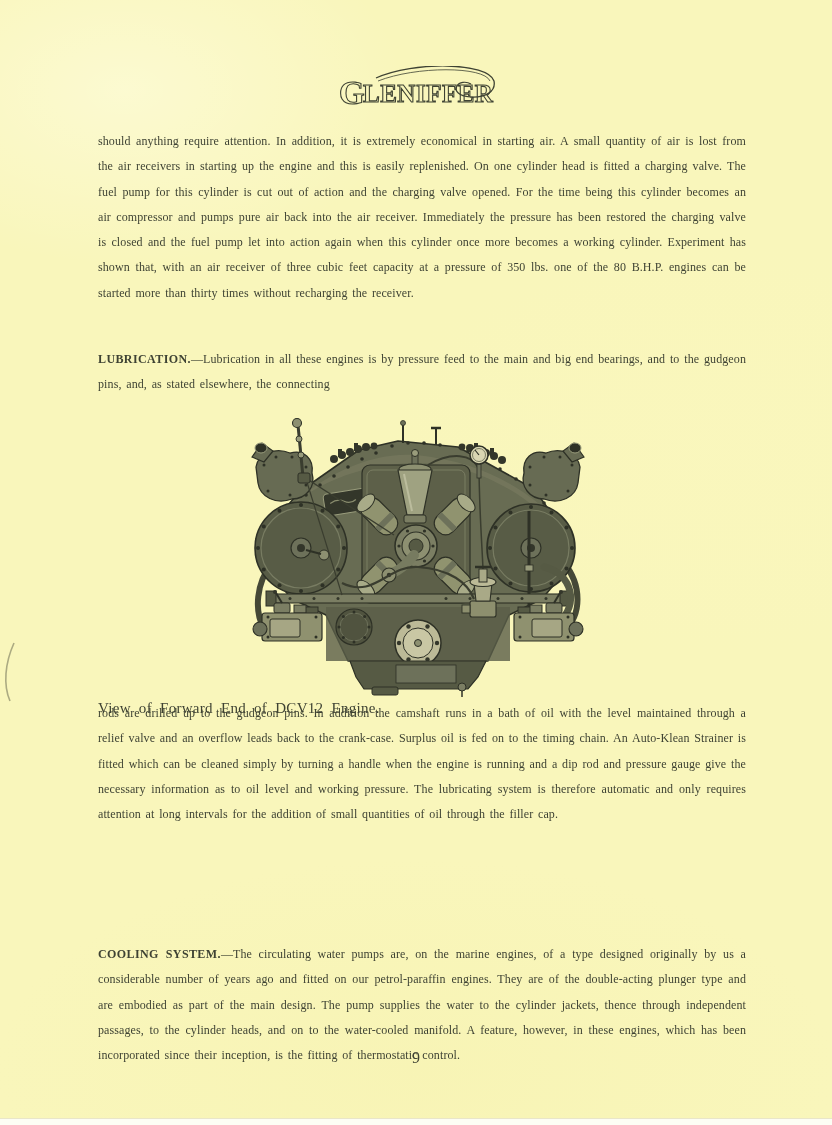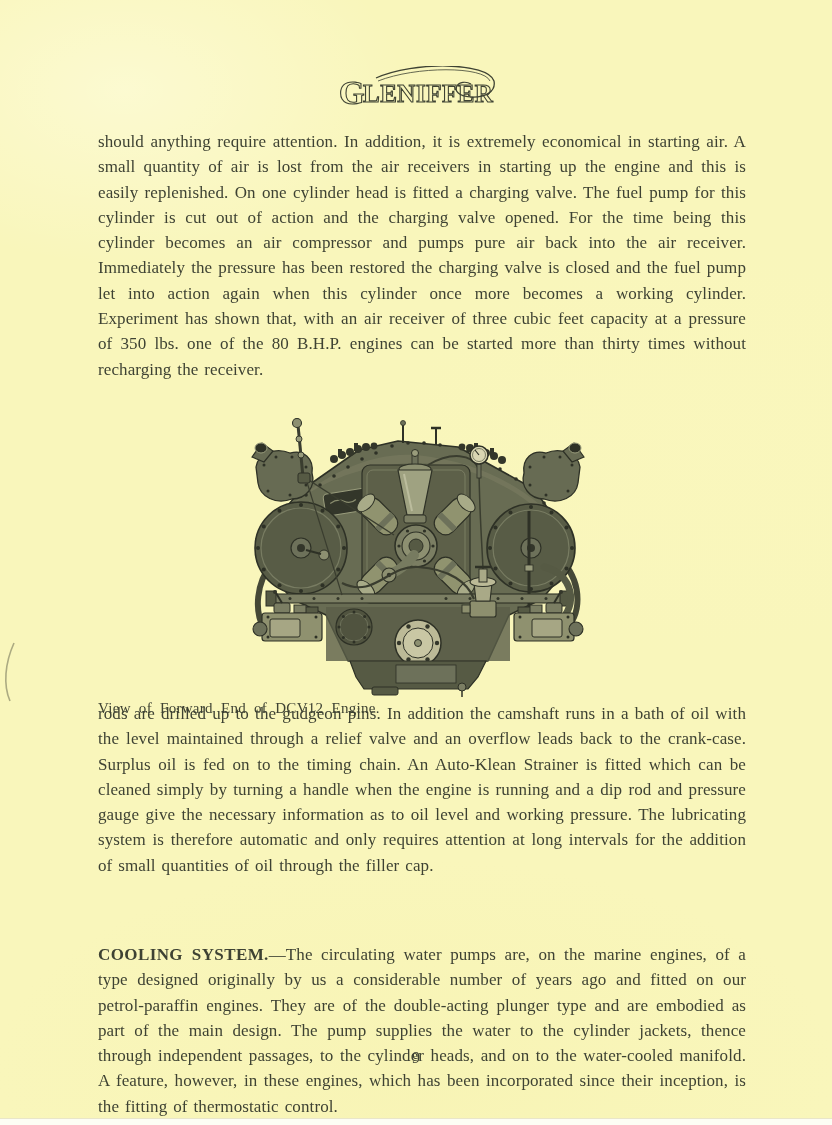--- a/index.html
+++ b/index.html
@@ -19,21 +19,21 @@
     color: #3e4233;
   }
   .bottom-strip {
     position:absolute; left:0; right:0; bottom:0; height:7px;
     background:#fdfdf4; border-top:1px solid #e9e6c9;
   }
   .logo-wrap { position:absolute; left:336px; top:66px; width:172px; height:52px; }
   .body-text {
     position:absolute; left:98px; width:648px;
     margin:0; text-align:justify;
-    font-size:17px; line-height:25.3px; word-spacing:1.6px; letter-spacing:0.1px;
+    font-size:12px; line-height:25.3px; word-spacing:1.6px; letter-spacing:0.1px;
   }
   .p1 { top:129px; }
   .p-lub { top:347px; }
   .p2 { top:701px; }
   .p-cool { top:942px; }
   .heading { font-weight:bold; letter-spacing:0.4px; }
   .figure-wrap { position:absolute; left:246px; top:415px; width:344px; height:284px; }
   .caption {
     position:absolute; left:98px; top:700px; width:648px; margin:0;
     text-align:left; font-size:15px; word-spacing:4px; letter-spacing:0.3px;
@@ -59,20 +59,21 @@
       <text class="outline" x="27" y="36" font-size="25" letter-spacing="0.5">LENIFFER</text>
       <path d="M 40,12 C 78,-5 152,-4 158,15 C 160,25 150,32 134,31" fill="none" stroke="#3e4233" stroke-width="1.3"></path>
       <path d="M 134,31 C 123,30 118,25 121,20 C 123,16 130,15 135,18" fill="none" stroke="#3e4233" stroke-width="1.2"></path>
       <path d="M 42,15 C 80,0 148,0 154,15" fill="none" stroke="#3e4233" stroke-width="0.8"></path>
     </svg>
     
   </div>
 
   <p class="body-text p1">should anything require attention.  In addition, it is extremely economical in starting air. A small quantity of air is lost from the air receivers in starting up the engine and this is easily replenished.  On one cylinder head is fitted a charging valve.  The fuel pump for this cylinder is cut out of action and the charging valve opened.  For the time being this cylinder becomes an air compressor and pumps pure air back into the air receiver.  Immediately the pressure has been restored the charging valve is closed and the fuel pump let into action again when this cylinder once more becomes a working cylinder. Experiment has shown that, with an air receiver of three cubic feet capacity at a pressure of 350 lbs. one of the 80 B.H.P. engines can be started more than thirty times without recharging the receiver.</p>
 
+  <p class="body-text p-lub"><span class="heading">LUBRICATION.</span><span>—Lubrication in all these engines is by pressure feed to the main and big end bearings, and to the gudgeon pins, and, as stated elsewhere, the connecting</span></p>
 
   <div class="figure-wrap">
     <svg viewBox="0 0 344 284" width="344" height="284">
 
       <path d="M26,148 C10,168 8,196 18,214" fill="none" stroke="#454836" stroke-width="6" stroke-linecap="round"></path>
       <path d="M318,148 C336,170 336,200 318,216" fill="none" stroke="#454836" stroke-width="6" stroke-linecap="round"></path>
 
       <g>
         <polygon points="152,26 212,32 288,74 321,120 320,155 296,184 263,200 242,246 102,246 80,200 46,184 21,155 19,118 53,77 113,35" fill="#686c53" stroke="#2e3126" stroke-width="1.6" stroke-linejoin="round"></polygon>
         <path d="M21,118 C60,62 130,48 170,48 C230,48 285,80 318,122 L321,120 C300,88 250,48 170,40 C120,36 60,66 19,118 Z" fill="#7b7e63" opacity="0.55"></path>

